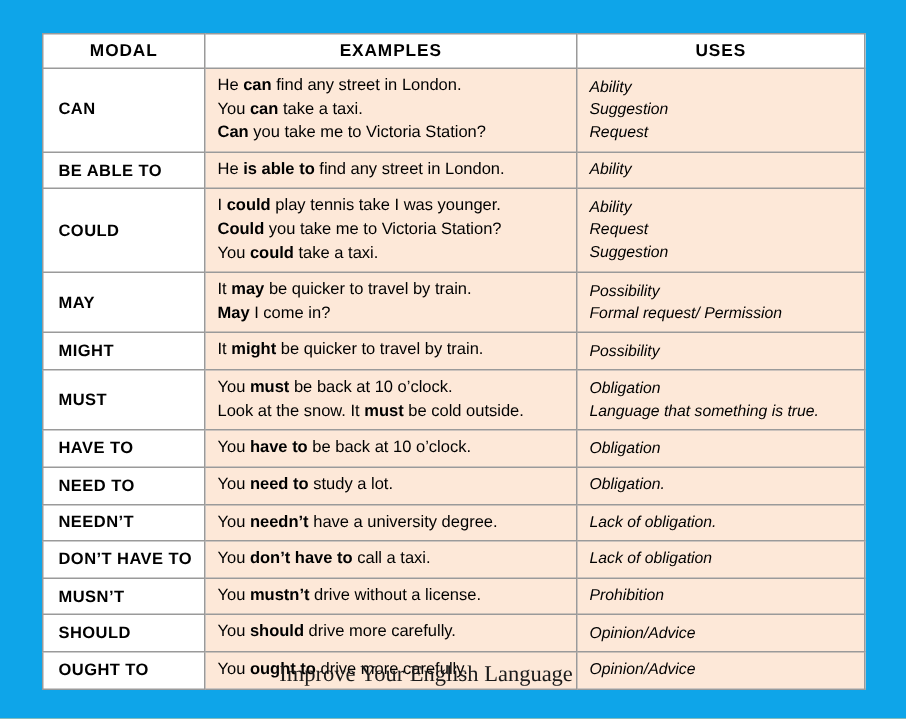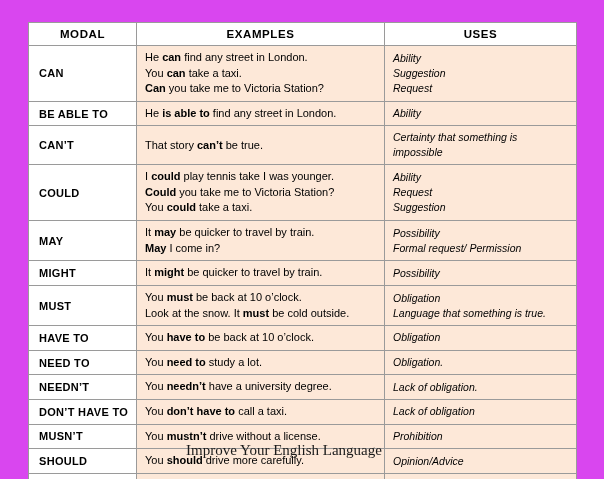--- a/index.html
+++ b/index.html
@@ -10,21 +10,21 @@
     width: 604px;
     height: 479px;
     background: #f5a623;
     font-family: "Liberation Sans", sans-serif;
     overflow: hidden;
   }
   .page {
     position: relative;
     width: 604px;
     height: 479px;
-    background: #d946ef;
+    background: #0ea5e9;
     box-sizing: border-box;
   }
   .inner {
     position: absolute;
     left: 28px;
     top: 22px;
     width: 548px;
     height: 434px;
     background: #ffffff;
     box-sizing: border-box;
@@ -127,30 +127,20 @@
           <tr>
             <td class="modal-cell">BE ABLE TO</td>
             <td class="examples-cell">
               <span class="line"><span>He </span><b>is able to</b><span> find any street in London.</span></span>
             </td>
             <td class="uses-cell">
               <span class="line">Ability</span>
             </td>
           </tr>
           <tr>
-            <td class="modal-cell">CAN’T</td>
-            <td class="examples-cell">
-              <span class="line"><span>That story </span><b>can’t</b><span> be true.</span></span>
-            </td>
-            <td class="uses-cell">
-              <span class="line">Certainty that something is</span>
-              <span class="line">impossible</span>
-            </td>
-          </tr>
-          <tr>
             <td class="modal-cell">COULD</td>
             <td class="examples-cell">
               <span class="line"><span>I </span><b>could</b><span> play tennis take I was younger.</span></span>
               <span class="line"><b>Could</b><span> you take me to Victoria Station?</span></span>
               <span class="line"><span>You </span><b>could</b><span> take a taxi.</span></span>
             </td>
             <td class="uses-cell">
               <span class="line">Ability</span>
               <span class="line">Request</span>
               <span class="line">Suggestion</span>

